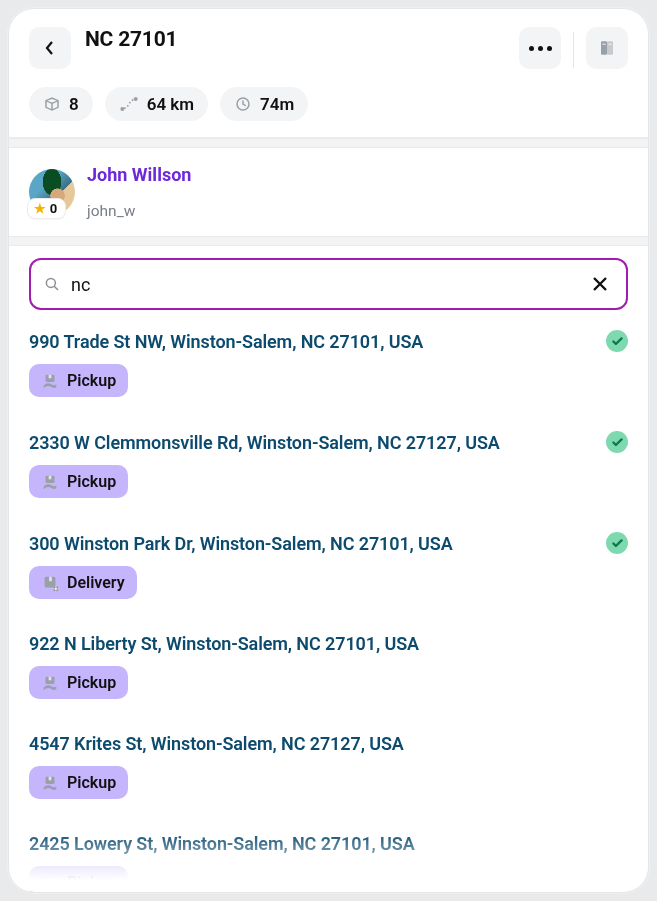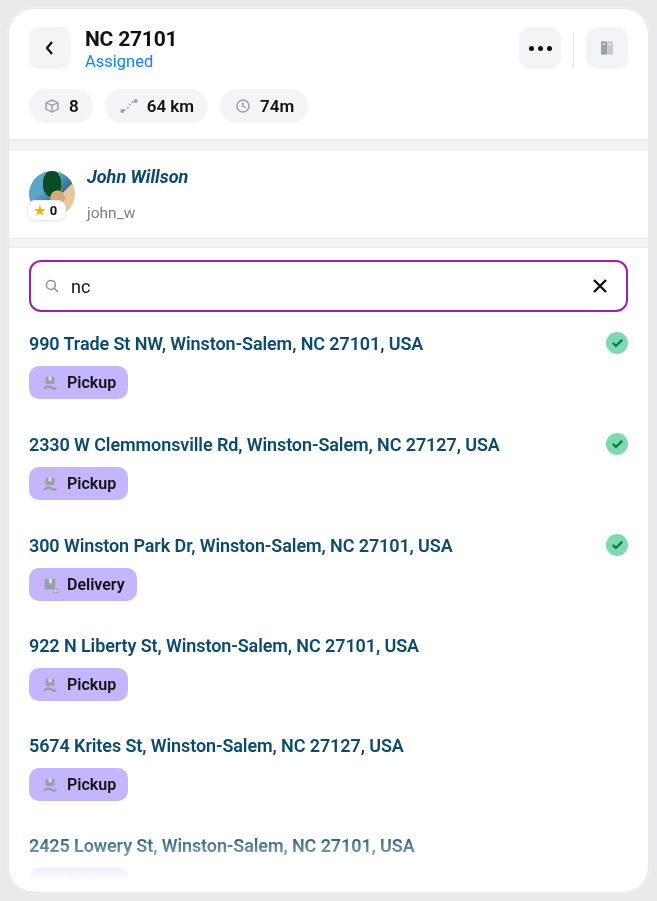--- a/index.html
+++ b/index.html
@@ -83,21 +83,21 @@
         radial-gradient(ellipse at 50% 18%, #f2f2f2 12%, transparent 13%);
     }
     .rating-badge {
       position:absolute; left:-2px; bottom:-4px;
       background:#fff; border:1px solid #ececee; border-radius: 8px;
       padding: 2px 8px 2px 6px; display:flex; align-items:center; gap:4px;
       font-size: 13px; font-weight:700; color:#111;
       box-shadow: 0 1px 1px rgba(0,0,0,0.04);
     }
     .star { color:#f5b301; font-size: 13px; line-height:1;}
-    .driver-name { font-size: 18px; font-weight: 700; color:#0c4a6e;font-style:italic; }
+    .driver-name { font-size: 18px; font-weight: 700; color:#6d28d9; }
     .driver-user { font-size: 15.5px; color:#7a7f87; margin-top:17px;}
 
     
     .list-area { padding: 12px 20px 8px 20px; flex:1; overflow:hidden; position:relative;}
     .search-wrap {
       display:flex; align-items:center;
       border: 2px solid #a21caf; border-radius: 12px;
       padding: 10px 12px; gap: 10px; background:#fff;
     }
     .search-wrap svg.mag { width:18px; height:18px; stroke:#8a8f97; stroke-width:2; fill:none;}
@@ -140,21 +140,20 @@
 <div class="card">
 
   <div class="header">
     <div class="back-btn">
       <svg viewBox="0 0 10 16">
           <path d="M7 2 L2 8 L7 14"></path>
         </svg>
     </div>
     <div class="title-area">
       <div class="title">NC 27101</div>
-      <div class="status">Assigned</div>
     </div>
     <div class="header-right">
       <div class="icon-btn">
         <div class="dots">
             <span></span>
             <span></span>
             <span></span>
           </div>
       </div>
       <div class="vdiv"></div>
@@ -281,21 +280,21 @@
             <div class="address">922 N Liberty St, Winston-Salem, NC 27101, USA</div>
           </div><div class="type-chip">
             <span class="tic">
               <svg viewBox="0 0 20 20">
                 <use href="#pickup-icon-g"></use>
               </svg>
             </span>
             <span>Pickup</span>
           </div></div>
         <div class="stop"><div class="stop-head">
-            <div class="address">5674 Krites St, Winston-Salem, NC 27127, USA</div>
+            <div class="address">4547 Krites St, Winston-Salem, NC 27127, USA</div>
           </div><div class="type-chip">
             <span class="tic">
               <svg viewBox="0 0 20 20">
                 <use href="#pickup-icon-g"></use>
               </svg>
             </span>
             <span>Pickup</span>
           </div></div>
         <div class="stop"><div class="stop-head">
             <div class="address">2425 Lowery St, Winston-Salem, NC 27101, USA</div>

